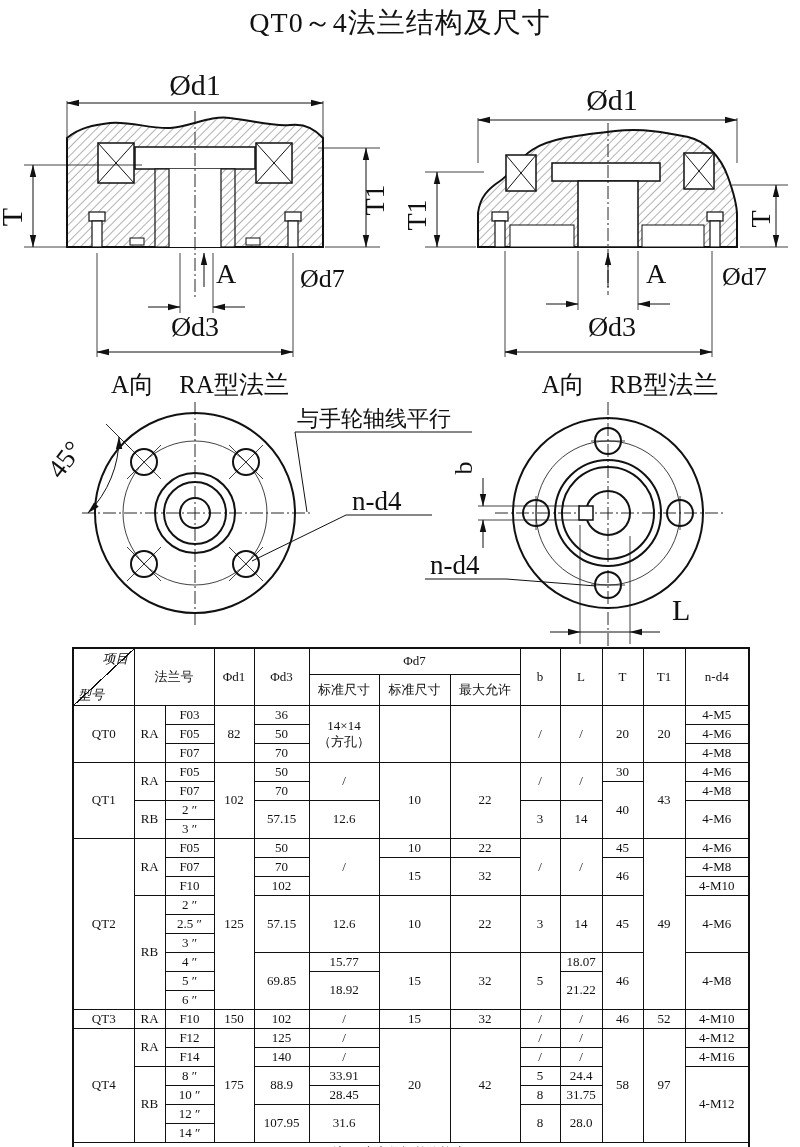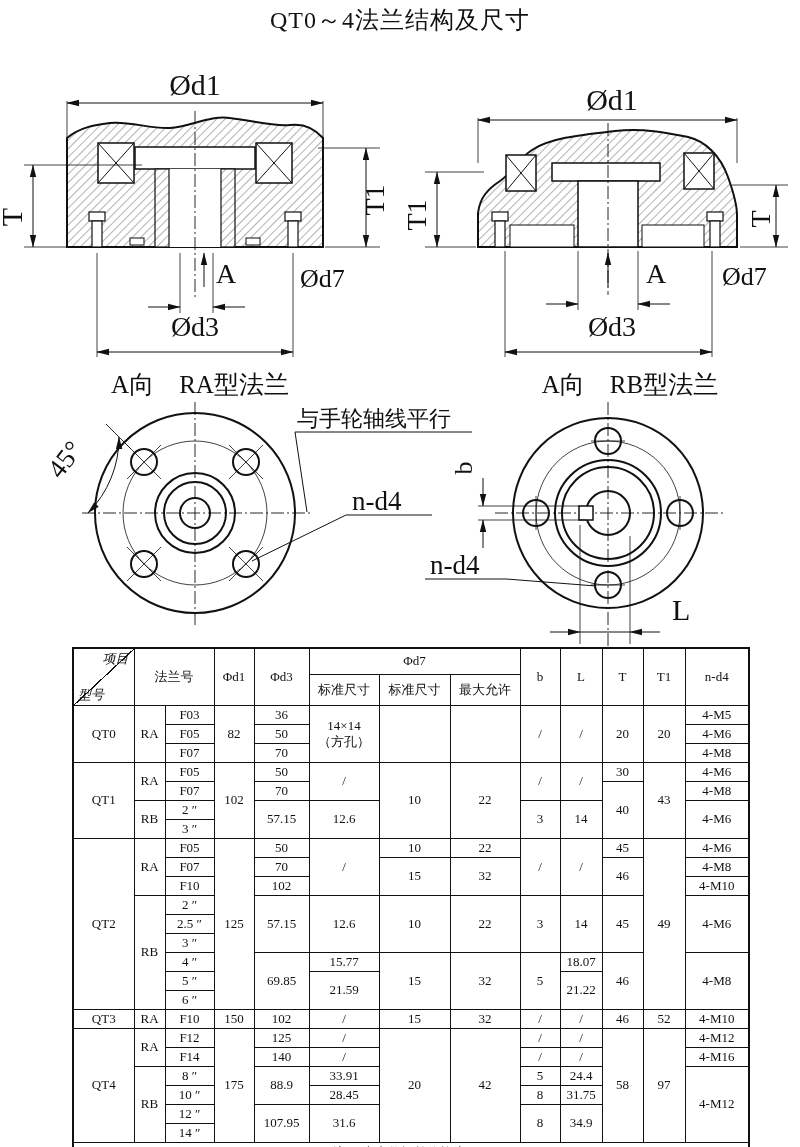--- a/index.html
+++ b/index.html
@@ -1,19 +1,19 @@
 <!DOCTYPE html>
 <html><head>
 <meta charset="utf-8">
 <style>
   html,body{margin:0;padding:0;background:#e8e8e8;}
   .page{position:relative;width:800px;height:1147px;background:#ffffff;overflow:hidden;
         font-family:"Liberation Serif",serif;color:#111;}
   .page-title{position:absolute;left:0;top:4px;width:100%;margin:0;text-align:center;
-        font-size:24px;font-weight:normal;letter-spacing:1px;}
+        font-size:28px;font-weight:normal;letter-spacing:1px;}
   svg{position:absolute;}
   svg text{font-family:"Liberation Serif",serif;fill:#111;}
   .lw{stroke:#111;stroke-width:2;fill:none;}
   
   table.spec{position:absolute;left:72px;top:647px;width:678px;border-collapse:collapse;
         table-layout:fixed;font-size:13px;}
   table.spec th,table.spec td{border:1px solid #111;text-align:center;vertical-align:middle;
         padding:0 1px;font-weight:normal;white-space:pre-line;line-height:1.25;}
   table.spec{border:2px solid #111;}
   table.spec thead tr.h1 th{height:25px;}
@@ -426,21 +426,21 @@
           <td>15.77</td>
           <td rowspan="3">15</td>
           <td rowspan="3">32</td>
           <td rowspan="3">5</td>
           <td>18.07</td>
           <td rowspan="3">46</td>
           <td rowspan="3">4-M8</td>
         </tr>
         <tr>
           <td>5 ″</td>
-          <td rowspan="2">21.59</td>
+          <td rowspan="2">18.92</td>
           <td rowspan="2">21.22</td>
         </tr>
         <tr>
           <td>6 ″</td>
         </tr>
         <tr>
           <td>QT3</td>
           <td>RA</td>
           <td>F10</td>
           <td>150</td>
@@ -490,21 +490,21 @@
           <td>10 ″</td>
           <td>28.45</td>
           <td>8</td>
           <td>31.75</td>
         </tr>
         <tr>
           <td>12 ″</td>
           <td rowspan="2">107.95</td>
           <td rowspan="2">31.6</td>
           <td rowspan="2">8</td>
-          <td rowspan="2">34.9</td>
+          <td rowspan="2">28.0</td>
         </tr>
         <tr>
           <td>14 ″</td>
         </tr>
       </tbody>
     <tfoot>
       <tr>
           <td class="note" colspan="13">注： 表中数据单位均为 mm</td>
         </tr>
     </tfoot>

